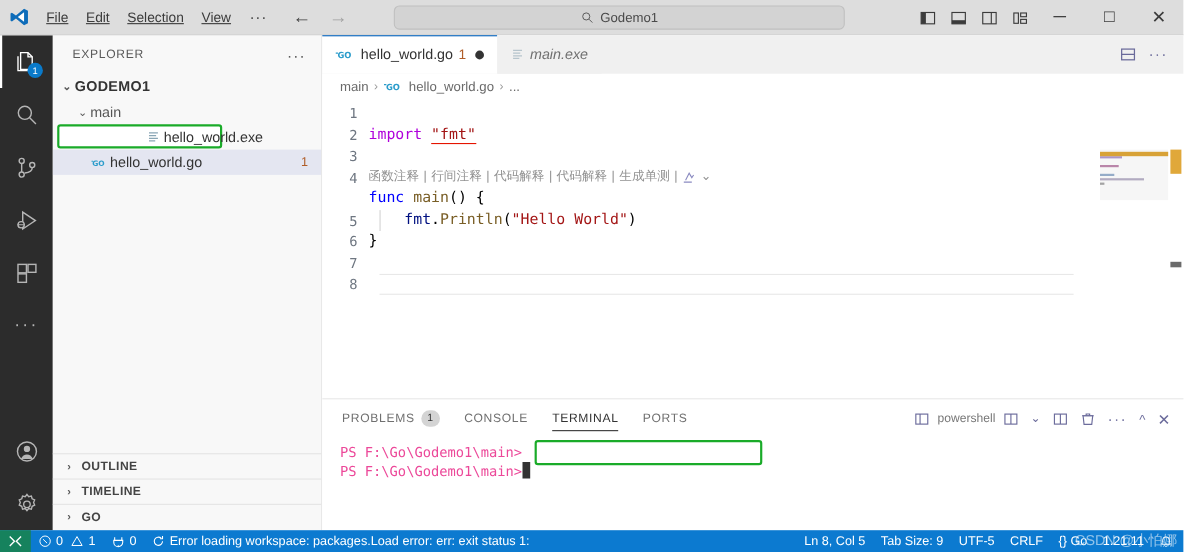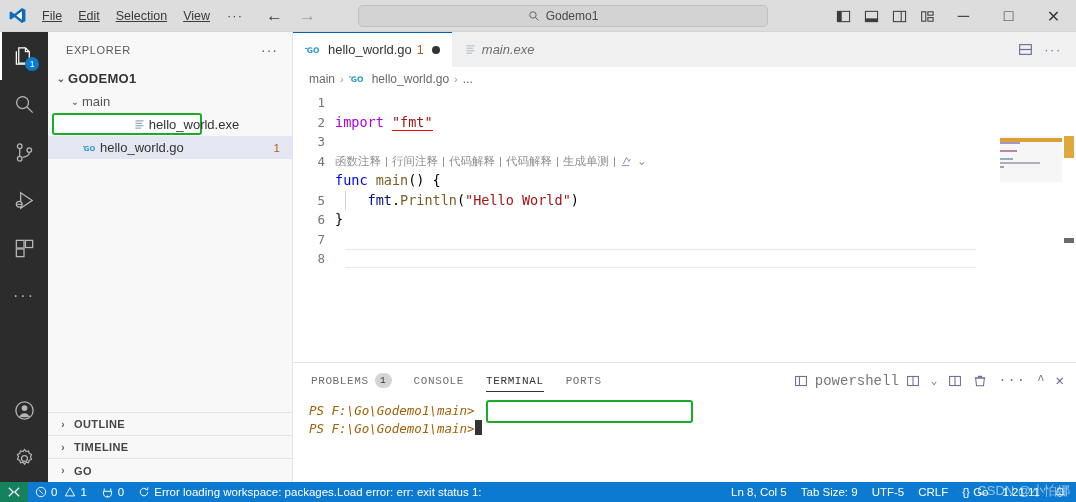--- a/index.html
+++ b/index.html
@@ -137,38 +137,38 @@
     border-top: 1px solid #e8e8e8; border-bottom: 1px solid #e8e8e8;
   }
   .minimap { position: absolute; right: 14px; top: 0; width: 62px; height: 100%; }
   .mm-line { height: 2px; margin-bottom: 2px; }
   .mm-slider { position: absolute; left:0; top: 0; width: 62px; height: 60px; background: rgba(0,0,0,.035); }
   .scroll-deco { position: absolute; right: 0; top: 0; width: 14px; height: 100%; }
   .overview-mark { position: absolute; right: 2px; width: 10px; height: 6px; }
 
   
   .panel { height: 120px; min-height:120px; background: #ffffff; border-top: 1px solid #e4e4e4; display: flex; flex-direction: column; }
-  .panel-header { height: 35px; display: flex; align-items: flex-start; padding-left: 18px; position: relative; font-family: Liberation Mono, monospace; }
+  .panel-header { height: 35px; display: flex; align-items: flex-start; padding-left: 18px; position: relative; }
   .ptab {
     font-size: 11px; letter-spacing: .6px; color: #707070; margin-right: 22px;
     height: 35px; display: flex; align-items: center; gap: 6px; position: relative; cursor: pointer;
   }
   .ptab.active { color: #333; }
   .ptab.active::after { content:""; position:absolute; left:0; right:0; bottom:6px; height:1px; background:#333; }
   .pbadge {
     background: #d4d4d4; color: #333; border-radius: 9px; font-size: 9.5px; min-width: 17px;
     height: 15px; line-height: 15px; text-align: center; padding: 0 4px;
   }
   .panel-actions { margin-left: auto; display: flex; align-items: center; gap: 3px; padding-right: 8px; }
   .pa-btn { height: 35px; display: flex; align-items: center; justify-content: center; color: #6c6c9c; padding: 0 4px; }
-  .pa-label { font-size: 14px; color: #777; }
+  .pa-label { font-size: 11px; color: #777; }
   .terminal { flex: 1; padding: 4px 0 0 16px; position: relative; overflow: hidden; }
   .tline {
-    font-family: "DejaVu Sans Mono", monospace; font-size: 12.5px; color: #a16207;
-    line-height: 18px; white-space: pre; display: flex;  font-style: italic;
+    font-family: "DejaVu Sans Mono", monospace; font-size: 12.5px; color: #ec4899;
+    line-height: 18px; white-space: pre; display: flex; 
   }
   .term-highlight {
     position: absolute; left: 193px; top: 2px; width: 207px; height: 23px;
     border: 2.5px solid #1aab29; border-radius: 3px; pointer-events: none;
   }
   .cursor-block { display: inline-block; width: 7px; height: 15px; background: #333; vertical-align: -3px; }
 
   
   .statusbar {
     height: 20px; min-height: 20px; background: #0c7ad0; display: flex; align-items: center;

